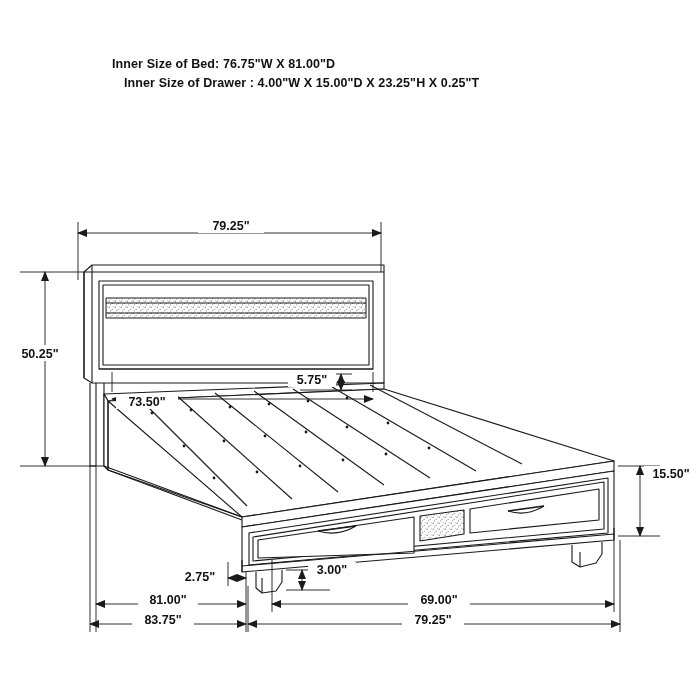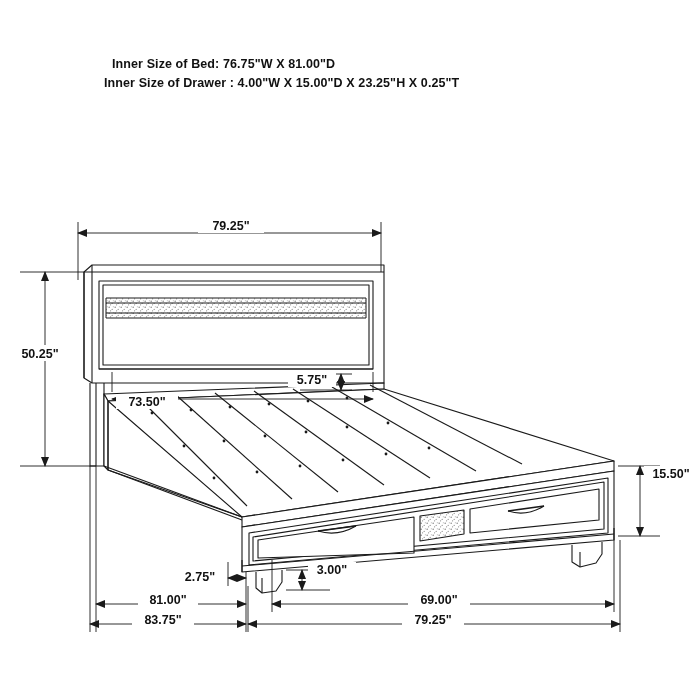--- a/index.html
+++ b/index.html
@@ -14,21 +14,21 @@
   #stage{position:absolute;inset:0;}
   .note{
     position:absolute;
     font-size:12.5px;
     font-weight:bold;
     letter-spacing:0.1px;
     white-space:nowrap;
     color:#111;
   }
   #note1{left:112px;top:57px;}
-  #note2{left:104px;top:76px;}
+  #note2{left:124px;top:76px;}
   svg{position:absolute;left:0;top:0;}
   .dimtext{
     font-family:"Liberation Sans", sans-serif;
     font-size:12.5px;
     font-weight:bold;
     fill:#111;
   }
 </style>
 </head>
 <body>

